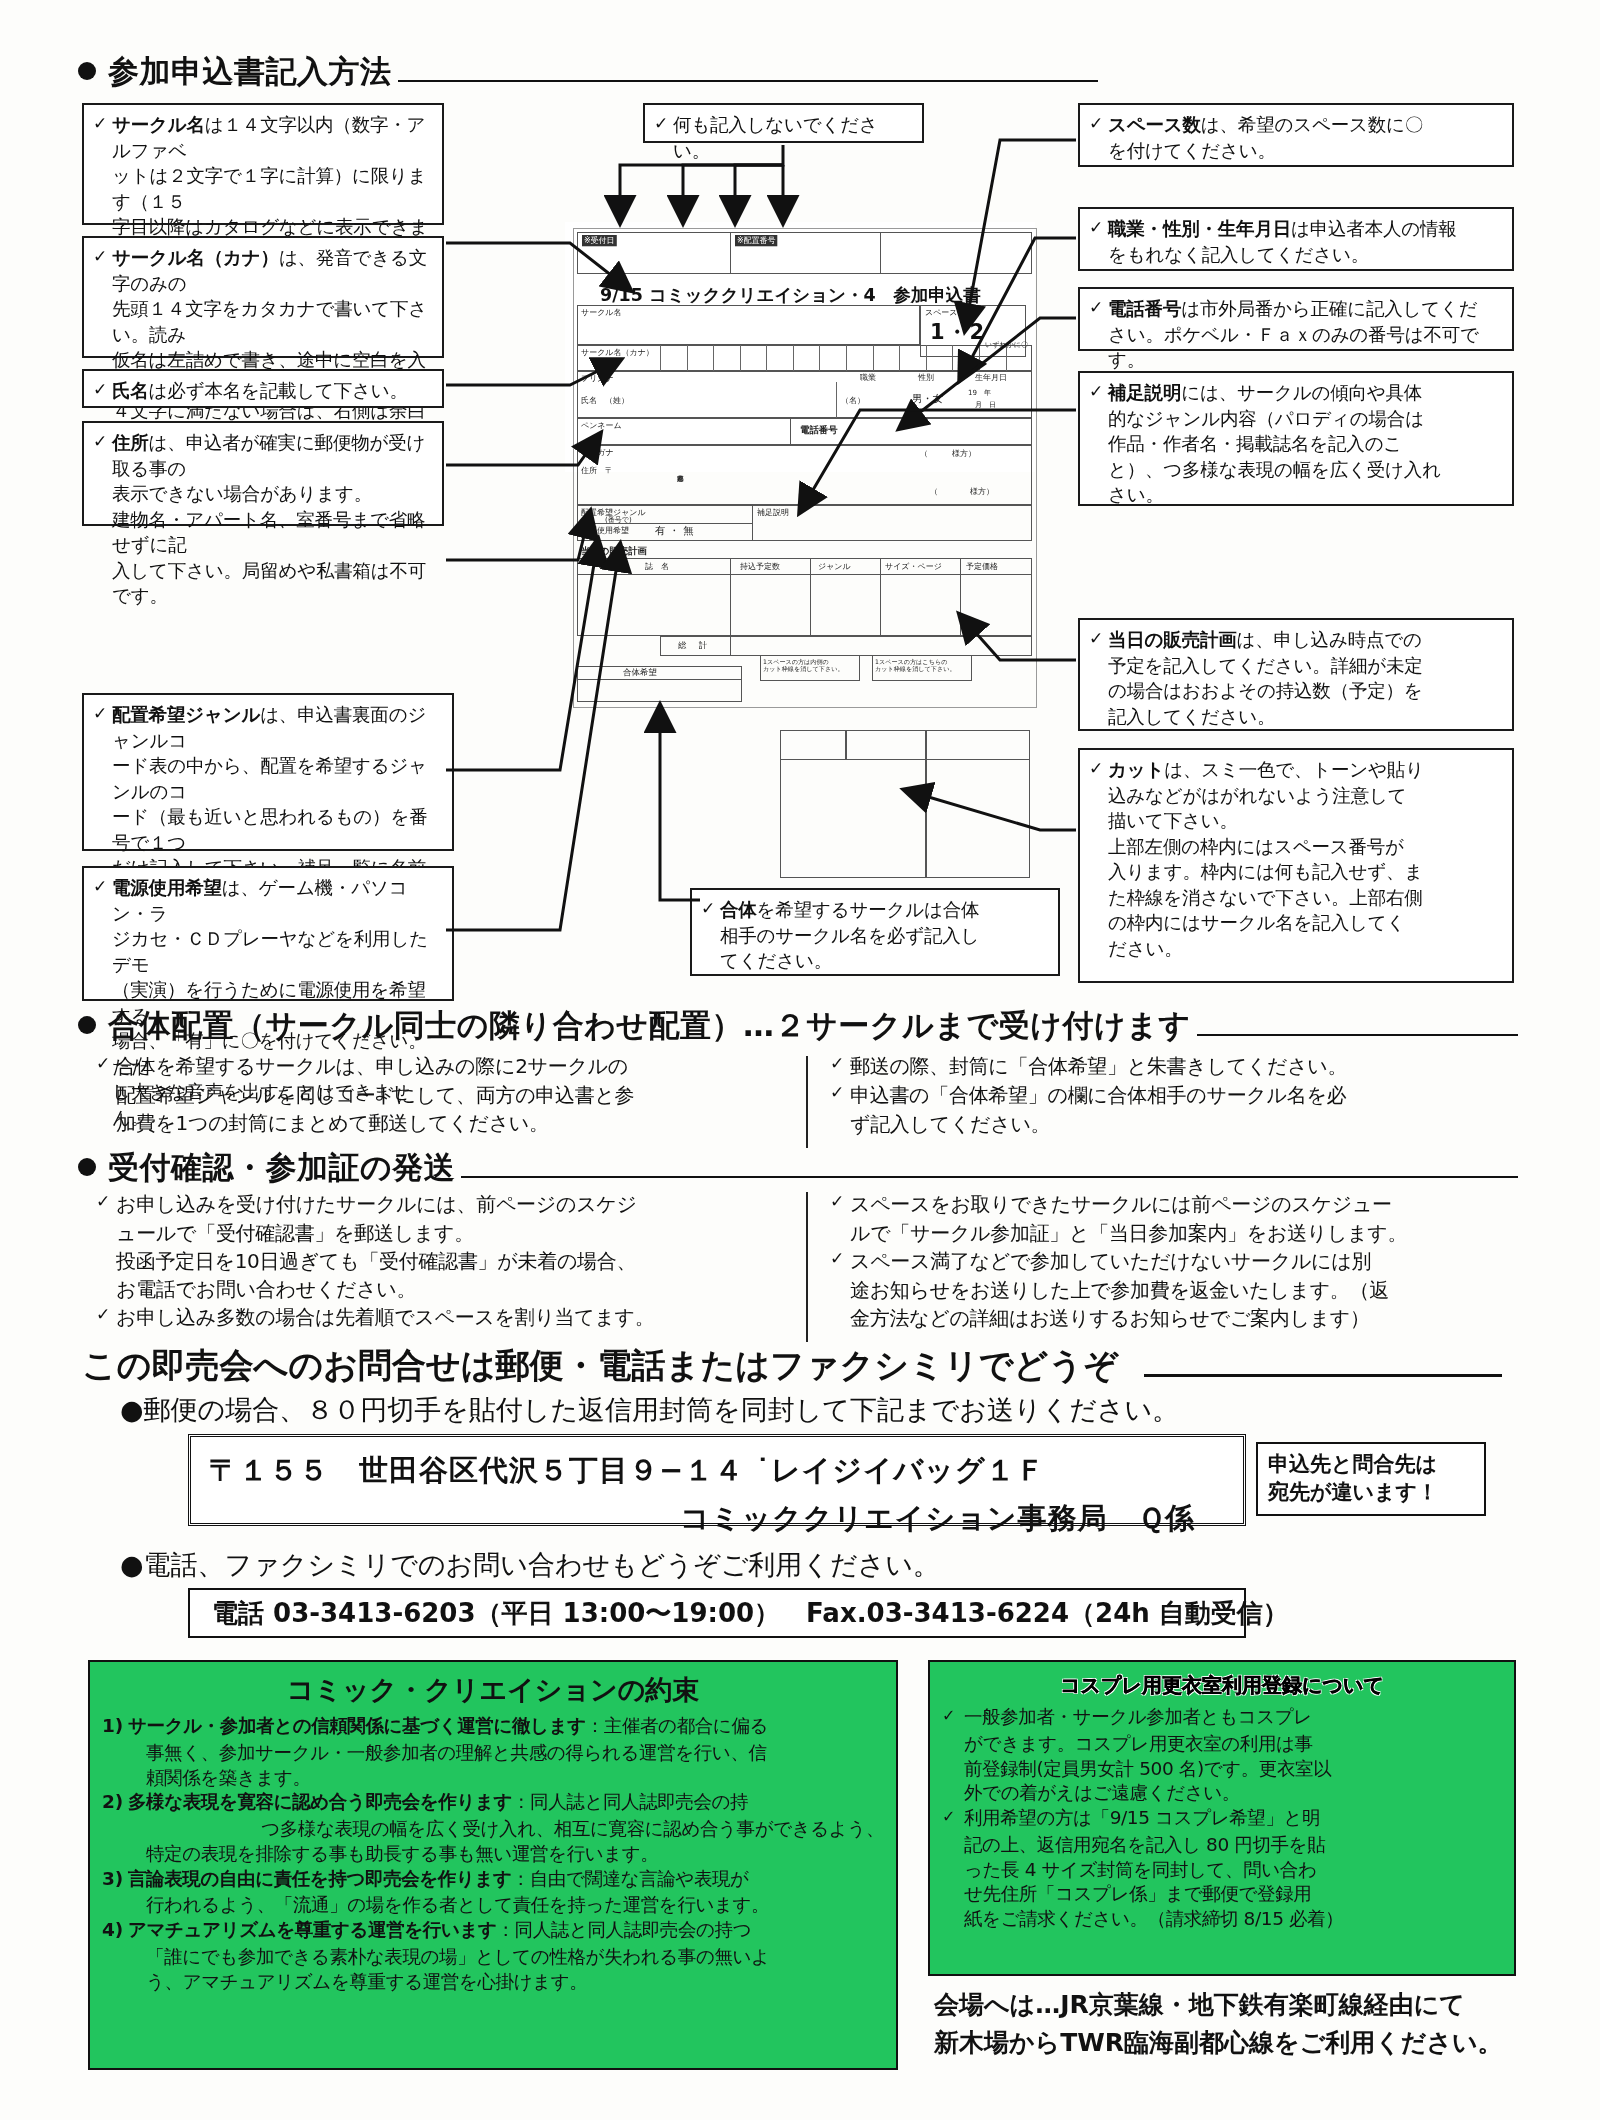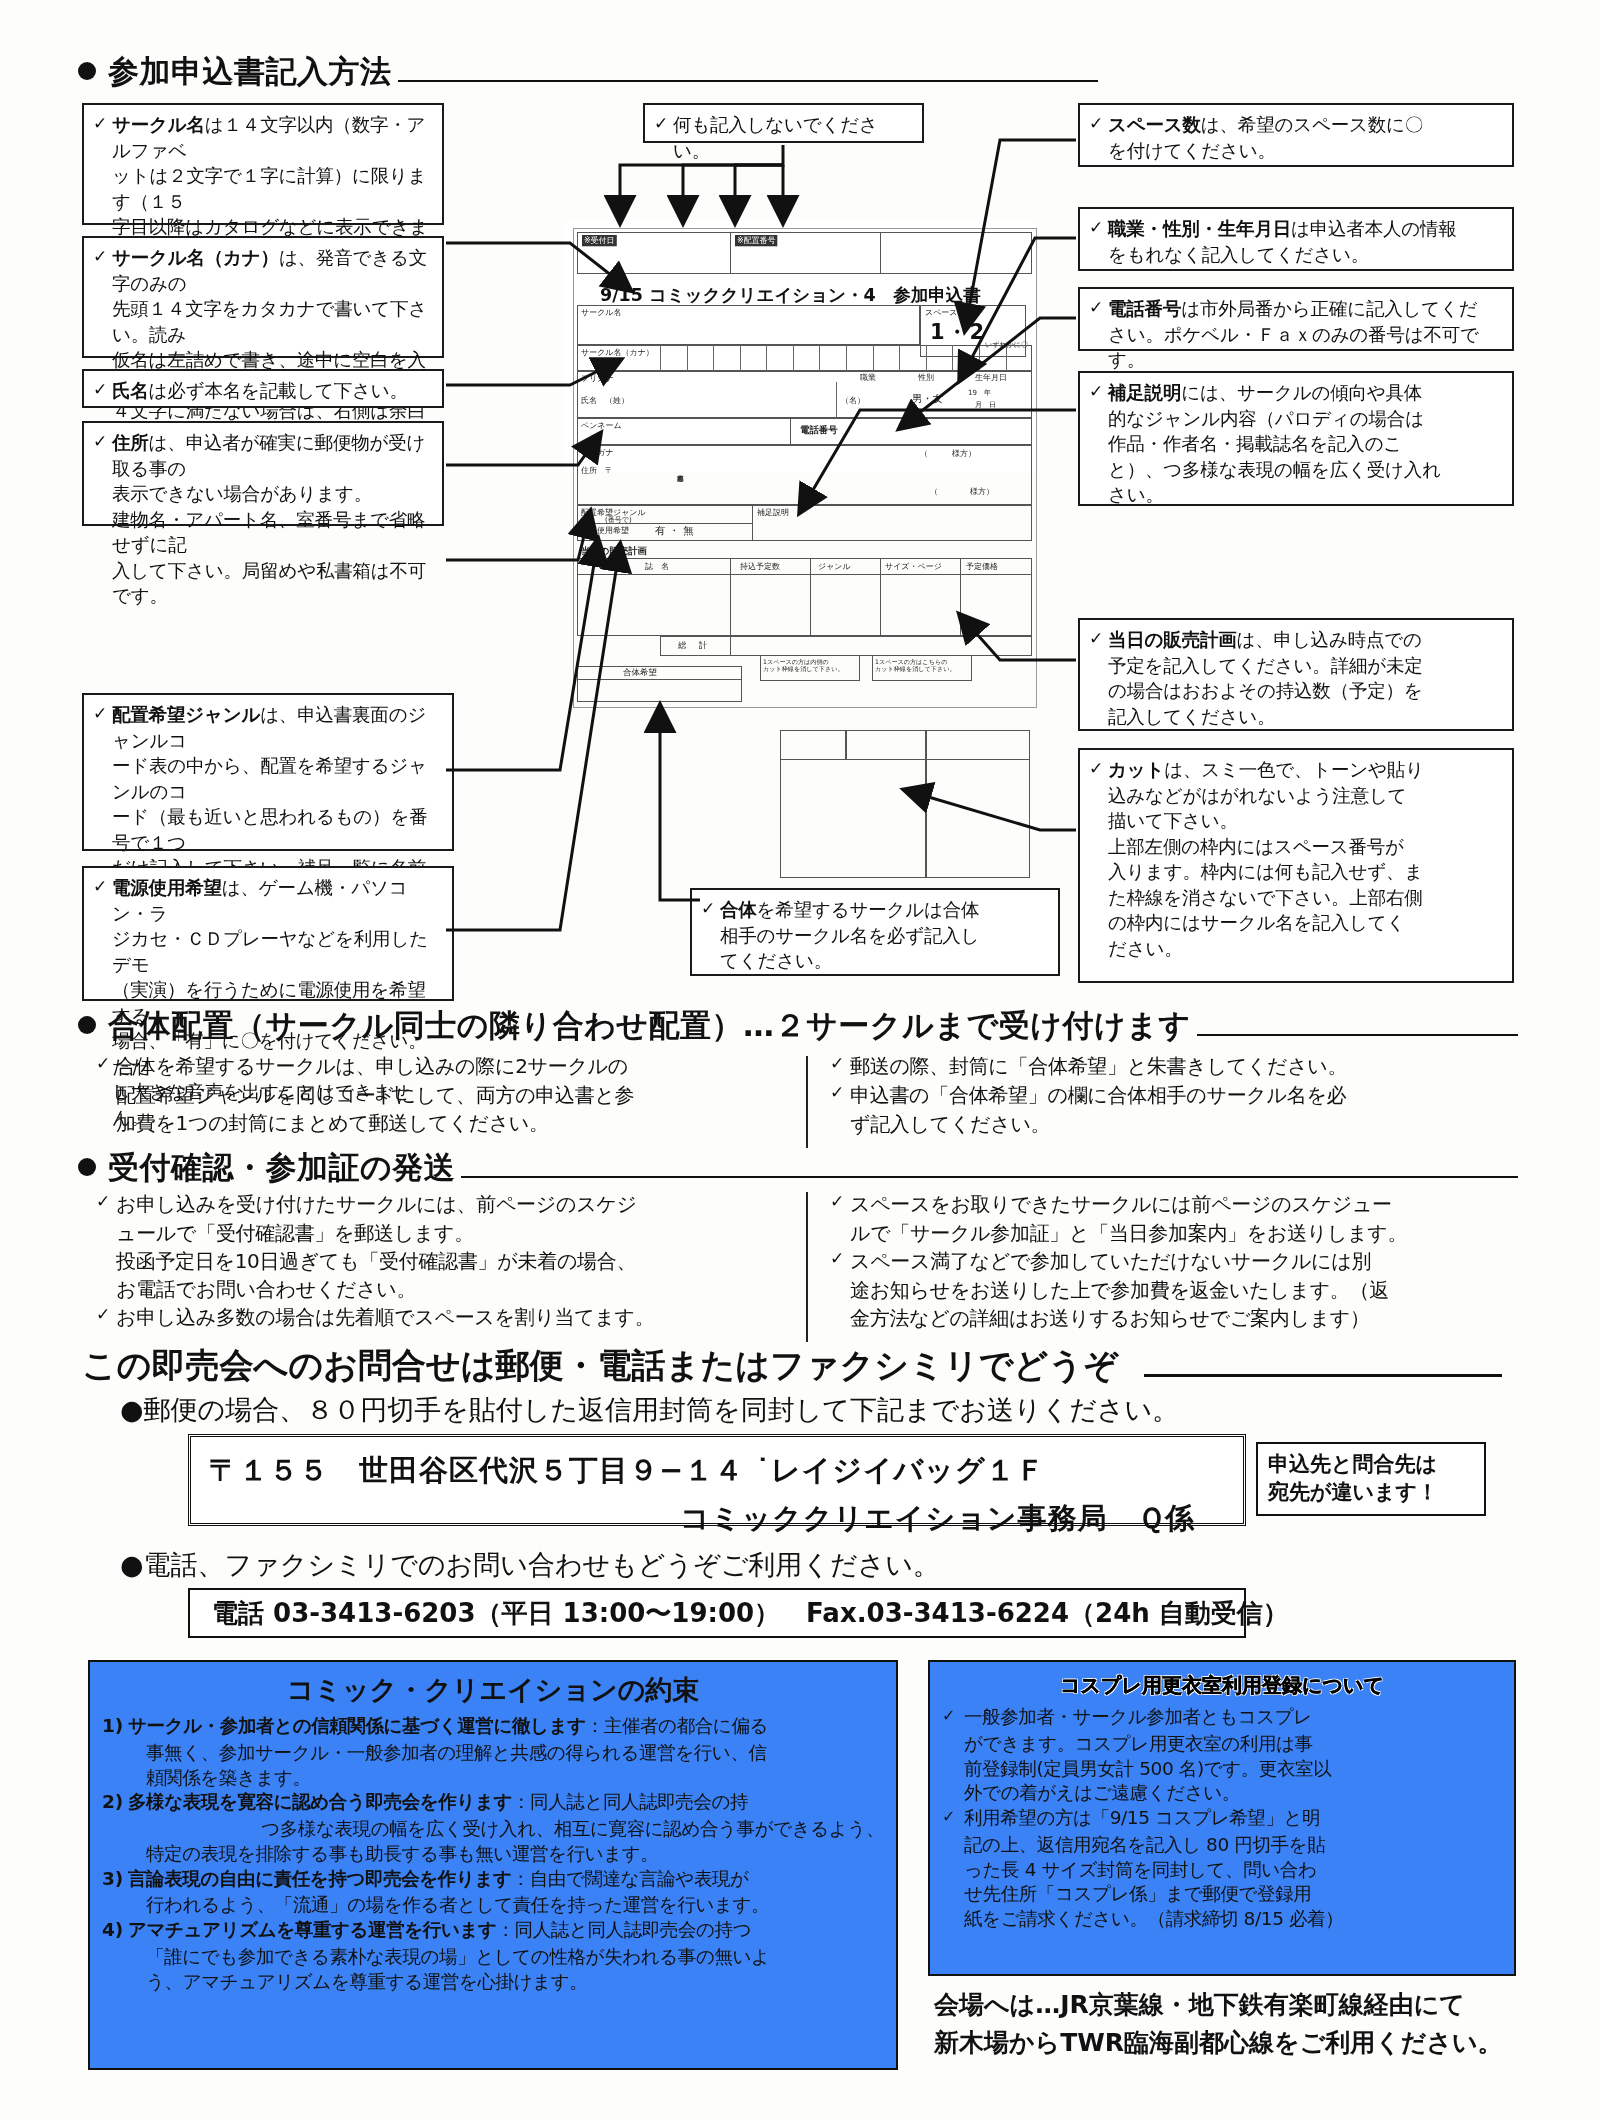--- a/index.html
+++ b/index.html
@@ -56,21 +56,21 @@
   .addrbox .l1{font-size:29px;font-weight:bold;letter-spacing:1px;white-space:nowrap;}
   .addrbox .l2{font-size:29px;font-weight:bold;letter-spacing:1px;white-space:nowrap;text-align:right;padding-right:30px;margin-top:8px;}
   .notebox{position:absolute;border:2px solid #111;box-sizing:border-box;padding:8px 10px;background:#fff;}
   .notebox div{font-size:21px;font-weight:bold;line-height:1.32;white-space:nowrap;}
 
   .phonebox{position:absolute;border:2.5px solid #111;box-sizing:border-box;
             padding:10px 22px;background:#fff;}
   .phonebox span{font-size:26px;font-weight:bold;white-space:nowrap;}
 
   
-  .panel{position:absolute;border:2.5px solid #111;box-sizing:border-box;background:#3b82f6;padding:10px 12px;}
+  .panel{position:absolute;border:2.5px solid #111;box-sizing:border-box;background:#22c55e;padding:10px 12px;}
   .panel .ptitle{text-align:center;font-weight:bold;font-size:27px;margin-bottom:6px;}
   .panel .ptitle.outl{font-size:20px;
      text-shadow:1px 1px 0 #fff,-1px -1px 0 #fff,1px -1px 0 #fff,-1px 1px 0 #fff;
      -webkit-text-stroke:0.6px #000;}
   .pitem{display:flex;align-items:flex-start;line-height:1.34;margin-bottom:2px;}
   .pitem .n{flex:none;width:26px;font-size:18.5px;font-weight:bold;}
   .pitem .c{flex:none;width:22px;font-size:16px;}
   .pitem .t{flex:1;font-size:18.5px;letter-spacing:-0.4px;}
   .pitem .t b{font-weight:bold;}
   .pcont{font-size:18.5px;letter-spacing:-0.4px;line-height:1.34;}

